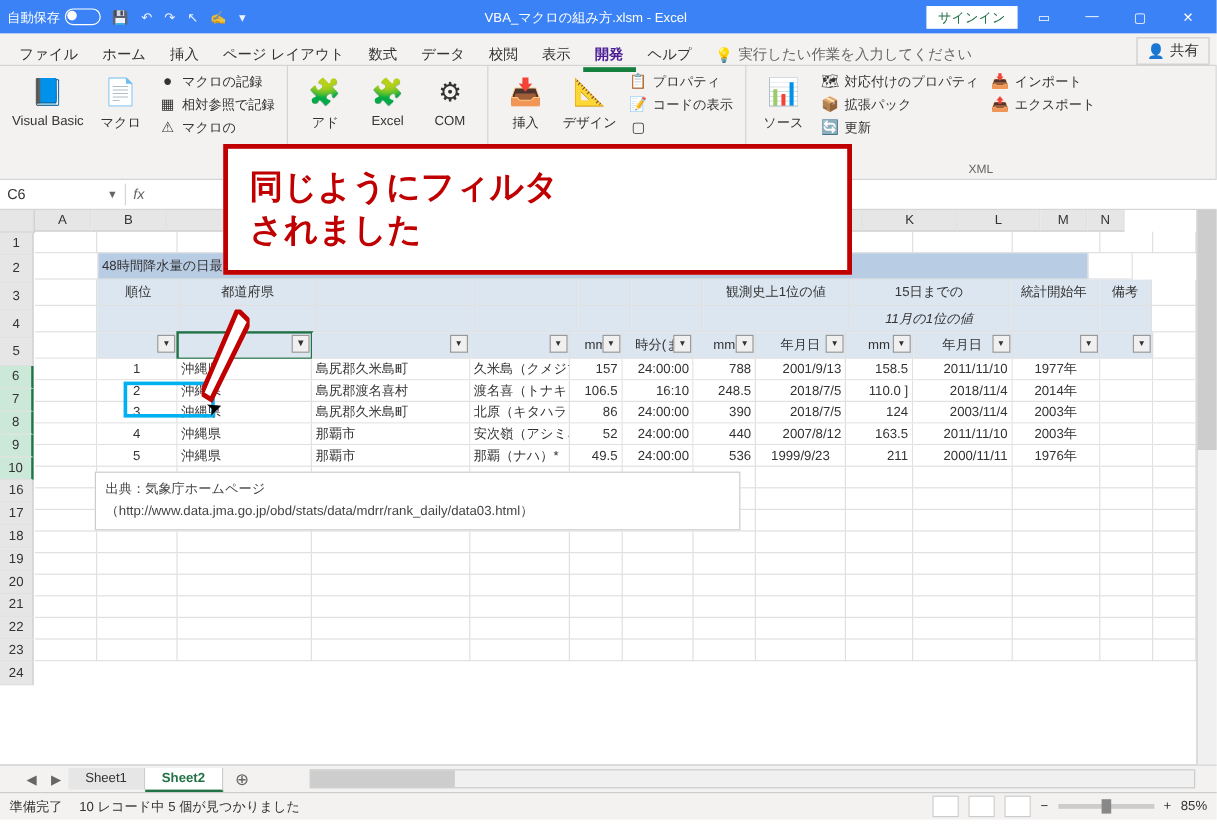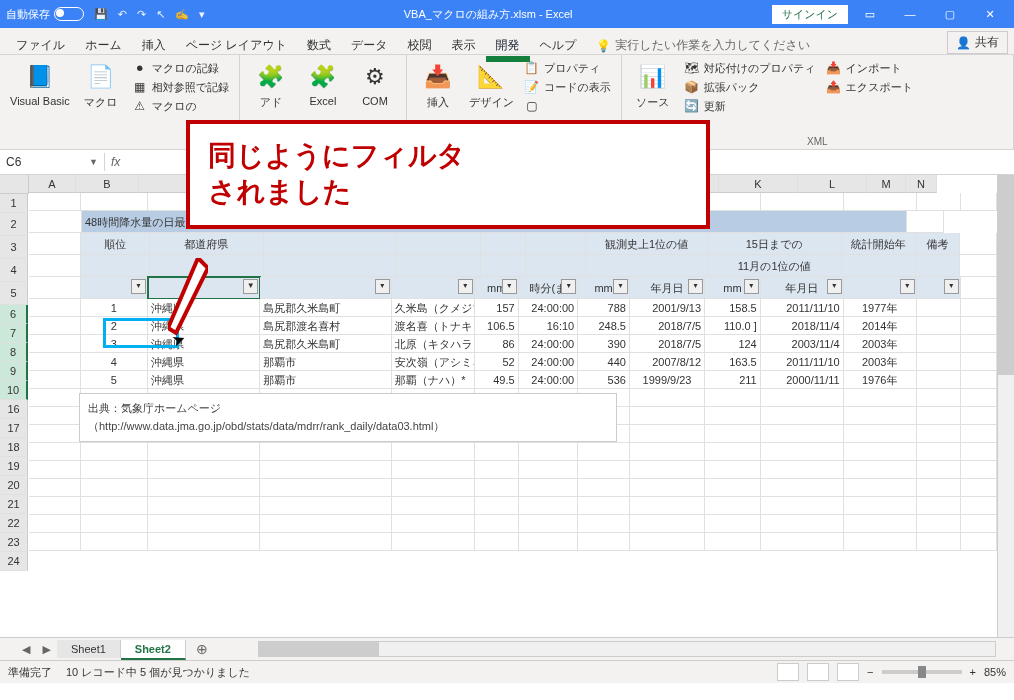--- a/index.html
+++ b/index.html
@@ -8,21 +8,21 @@
 .titlebar .toggle{width:28px;height:12px;border:1px solid #fff;border-radius:7px;position:relative}
 .titlebar .toggle::after{content:"";position:absolute;width:8px;height:8px;background:#fff;border-radius:50%;top:1px;left:1px}
 .titlebar .qat{display:flex;gap:10px;align-items:center}
 .titlebar .qat span{opacity:.9}
 .titlebar .title{flex:1;text-align:center}
 .titlebar .right{display:flex;align-items:center;gap:4px}
 .titlebar .signin{background:#fff;color:#217346;padding:2px 10px;font-size:11px}
 .titlebar .winbtn{width:36px;height:28px;display:flex;align-items:center;justify-content:center}
 .ribbon-tabs{background:#f3f2f1;border-bottom:1px solid #d4d4d4;height:26px;display:flex;align-items:flex-end;padding:0 6px;font-size:12px}
 .ribbon-tabs .tab{padding:4px 10px;cursor:pointer}
-.ribbon-tabs .tab.active{color:#0f172a;border-bottom:6px solid #15803d;font-weight:normal}
+.ribbon-tabs .tab.active{color:#4c1d95;border-bottom:4px solid #15803d;font-weight:bold}
 .ribbon-tabs .tellme{margin-left:10px;color:#666;display:flex;align-items:center;gap:4px}
 .ribbon-tabs .share{margin-left:auto;border:1px solid #ccc;padding:2px 8px;display:flex;align-items:center;gap:4px}
 .ribbon{background:#f3f2f1;height:94px;border-bottom:1px solid #d4d4d4;display:flex;font-size:11px}
 .rgroup{border-right:1px solid #d4d4d4;padding:4px 8px 2px;display:flex;flex-direction:column;justify-content:space-between;position:relative}
 .rgroup .glabel{text-align:center;color:#666;font-size:10px;margin-top:2px}
 .rgroup .cont{display:flex;gap:6px;align-items:flex-start;flex:1}
 .bigbtn{display:flex;flex-direction:column;align-items:center;gap:2px;padding:2px;min-width:42px;text-align:center}
 .bigbtn .ico{width:32px;height:32px;display:flex;align-items:center;justify-content:center;font-size:22px}
 .smallbtns{display:flex;flex-direction:column;gap:1px}
 .smallbtn{display:flex;align-items:center;gap:4px;padding:1px 2px;white-space:nowrap}
@@ -297,21 +297,21 @@
           <div class="cell hdr2" style="width: 128px;"></div>
           <div class="cell hdr2" style="width: 78px;"></div>
           <div class="cell hdr2" style="width: 38px;"></div>
           <div class="cell hdr2" style="width: 54px;"></div>
           <div class="cell hdr2" style="width: 116px;">観測史上1位の値</div>
           <div class="cell hdr2" style="width: 128px;">15日までの</div>
           <div class="cell hdr2" style="width: 68px;">統計開始年</div>
           <div class="cell hdr2" style="width: 38px;">備考</div>
           <div class="cell " style="width: 30px;"></div>
         </div>
-        <div class="row tall" style="height: 22px;">
+        <div class="row tall" style="height: 22px; font-style: italic;">
           <div class="cell " style="width: 46px;"></div>
           <div class="cell hdr2" style="width: 62px;"></div>
           <div class="cell hdr2" style="width: 108px;"></div>
           <div class="cell hdr2" style="width: 128px;"></div>
           <div class="cell hdr2" style="width: 78px;"></div>
           <div class="cell hdr2" style="width: 38px;"></div>
           <div class="cell hdr2" style="width: 54px;"></div>
           <div class="cell hdr2" style="width: 116px;"></div>
           <div class="cell hdr2" style="width: 128px;">11月の1位の値</div>
           <div class="cell hdr2" style="width: 68px;"></div>

